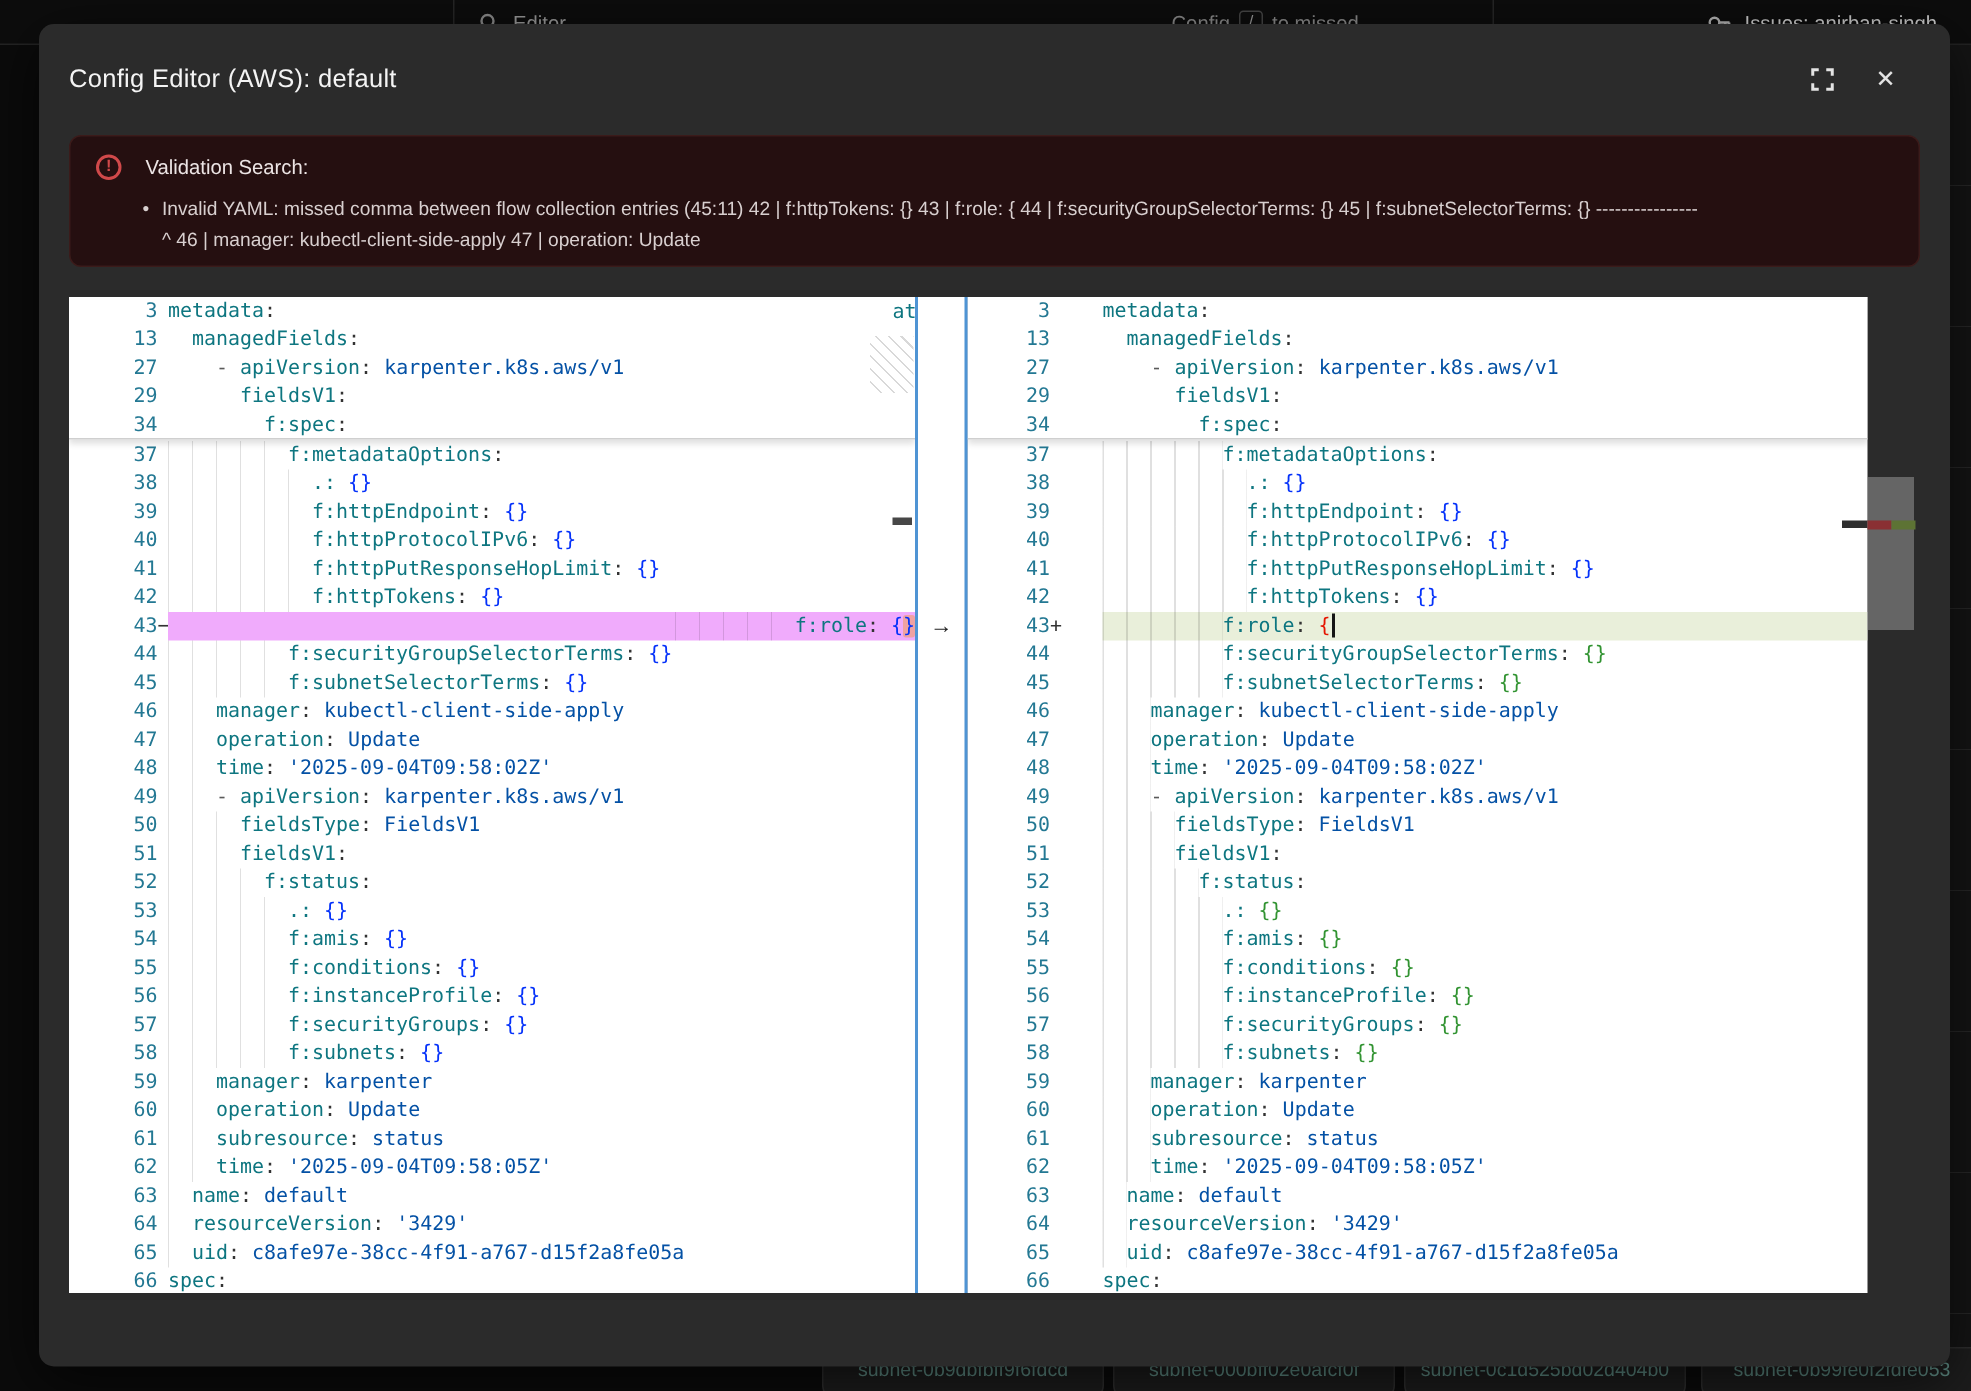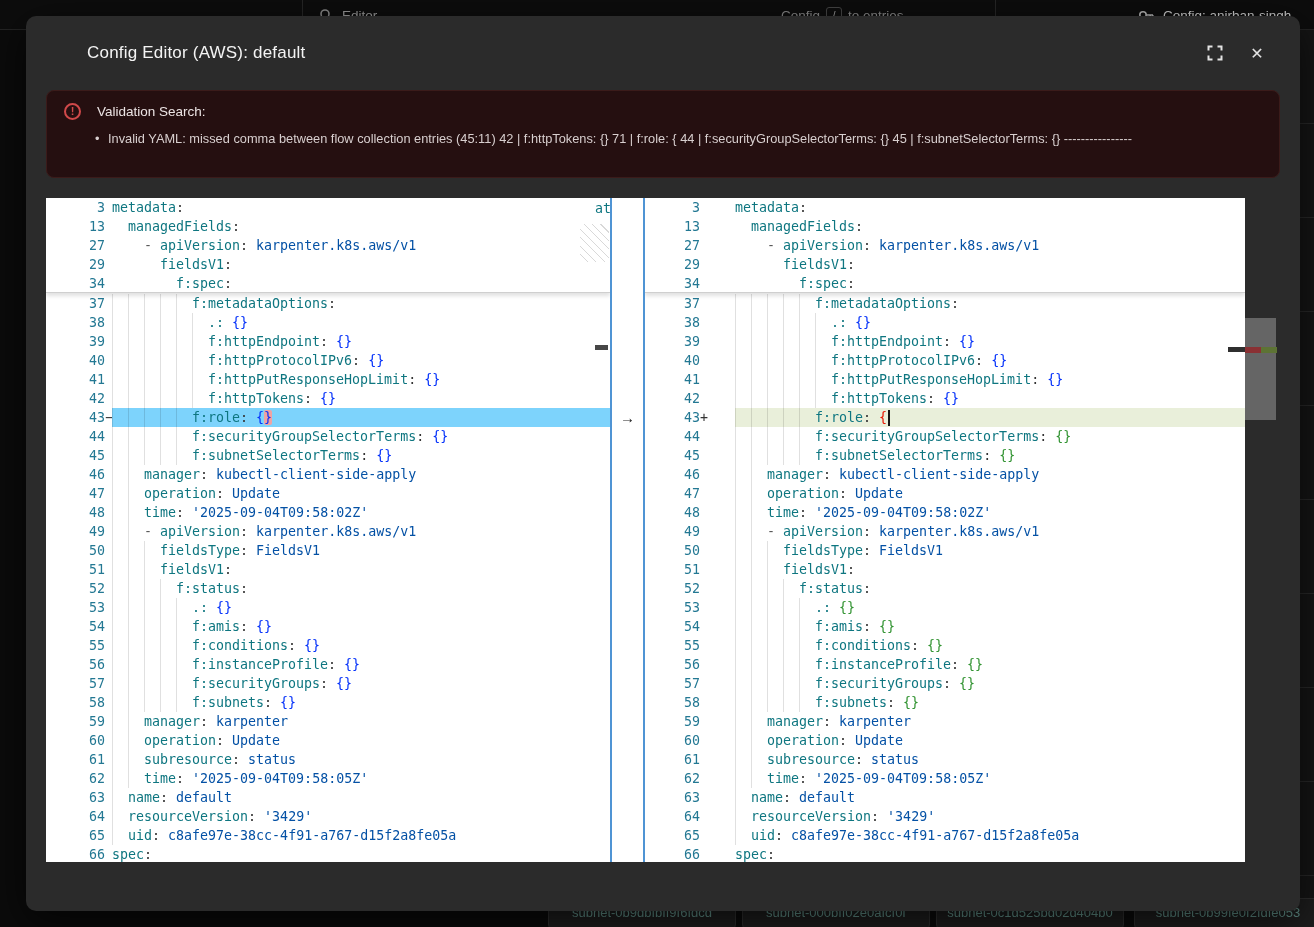--- a/index.html
+++ b/index.html
@@ -24,21 +24,21 @@
                     background:repeating-linear-gradient(180deg,#151515 0 93px,#282828 93px 94px); }
 
   .chips-row { position:absolute; left:0; top:885px; width:1314px; height:42px; z-index:2; }
   .chip { position:absolute; top:13px; height:34px; width:188px; background:#1d1d1d;
           border:1px solid #2e2e2e; border-radius:8px; color:#5f8d85; font-size:13px;
           text-align:center; padding-top:6px; white-space:nowrap; overflow:visible; }
 
   
   .modal { position:absolute; left:26px; top:16px; width:1274px; height:895px; z-index:10;
            background:#2b2b2b; border-radius:10px; box-shadow:0 10px 40px rgba(0,0,0,.65); }
-  .modal-header { position:absolute; left:20px; top:27px; right:20px; height:26px;margin-left:41px; }
+  .modal-header { position:absolute; left:20px; top:27px; right:20px; height:26px; }
   .modal-title { font-size:17px; color:#f4f4f4; font-weight:500; letter-spacing:.2px; }
   .hdr-icons { position:absolute; right:14px; top:1px; display:flex; gap:24px; align-items:center; }
   .icon-btn { width:18px; height:18px; color:#e3e3e3; cursor:pointer; display:flex;
               align-items:center; justify-content:center; font-size:16px; }
 
   
   .banner { position:absolute; left:20px; top:74px; width:1234px; height:88px;
             background:#250f10; border:1px solid #3b1b1a; border-radius:8px; }
   .banner-icon { position:absolute; left:17px; top:12px; width:17px; height:17px;
                  border:2px solid #d0494a; border-radius:50%; color:#d0494a;
@@ -60,21 +60,21 @@
                   font-size:15px; color:#1c1c1c; cursor:pointer; }
 
   .sticky { position:absolute; left:0; right:0; top:0; height:95px; background:#fff; z-index:3;
             border-bottom:1px solid #cfcfcf; box-shadow:0 3px 4px rgba(0,0,0,.12); }
   .lines { position:absolute; left:0; right:0; top:96px; }
 
   .row { display:flex; height:19px; line-height:19px; white-space:pre; }
   .num { color:#237893; text-align:right; flex:none; }
   .suf { color:#333; flex:none; }
   .code { flex:1; position:relative; }
-  .row.del .code { background:#7dd3fc; }
+  .row.del .code { background:#f0abfc;text-align:right; }
   .row.add .code { background:#e9efda; }
   .ind { display:inline-block; height:19px; vertical-align:top;
          background:repeating-linear-gradient(90deg, rgba(0,0,0,.12) 0 1px, transparent 1px 16px); }
   .ind.plain { background:none; }
   .tk-k { color:#0e7680; }
   .tk-p { color:#333333; }
   .tk-v { color:#0451a5; }
   .tk-d { color:#5a5a5a; }
   .tk-b { color:#0431fa; }
   .tk-g { color:#319331; }
@@ -113,31 +113,31 @@
     <span>
       <svg width="14" height="14" viewBox="0 0 14 14" fill="none" stroke="#8a8a8a" stroke-width="1.6">
         <circle cx="6" cy="6" r="4"></circle>
           <line x1="9" y1="9" x2="13" y2="13"></line>
       </svg>
     </span>
     <span class="search-label">Editor</span>
     <span class="press-hint">
       <span>Config</span>
       <span class="keycap">/</span>
-      <span>to entries</span>
+      <span>to missed</span>
     </span>
   </div>
   <div class="cluster-wrap">
     <span>
       <svg width="17" height="14" viewBox="0 0 17 14" fill="none" stroke="#b5b5b5" stroke-width="1.6">
         <circle cx="5" cy="7" r="3.2"></circle>
         <path d="M8.2 7 H15 M12.2 7 V10.4 M14.8 7 V9.2"></path>
       </svg>
     </span>
-    <span>Config: anirban-singh</span>
+    <span>Issues: anirban-singh</span>
   </div>
 </div>
 
 <div class="bg-right-strip"></div>
 
 <div class="chips-row" id="chips-row">
     <div class="chip" style="left: 548px;">subnet-0b9dbfbff9f6fdcd</div>
     <div class="chip" style="left: 742px;">subnet-000bff02e0afcf0f</div>
     <div class="chip" style="left: 936px;">subnet-0c1d525bd02d404b0</div>
     <div class="chip" style="left: 1134px;">subnet-0b99fe0f2fdfe053</div>
@@ -158,21 +158,22 @@
       </span>
       <span class="icon-btn">✕</span>
     </span>
   </div>
 
   <div class="banner">
     <span class="banner-icon">!</span>
     <span class="banner-title">Validation Search:</span>
     <div class="banner-msg">
       <span class="banner-bullet">•</span>
-      <div>Invalid YAML: missed comma between flow collection entries (45:11) 42 | f:httpTokens: {} 71 | f:role: { 44 | f:securityGroupSelectorTerms: {} 45 | f:subnetSelectorTerms: {} ----------------</div>
+      <div>Invalid YAML: missed comma between flow collection entries (45:11) 42 | f:httpTokens: {} 43 | f:role: { 44 | f:securityGroupSelectorTerms: {} 45 | f:subnetSelectorTerms: {} ----------------</div>
+      <div>^ 46 | manager: kubectl-client-side-apply 47 | operation: Update</div>
     </div>
   </div>
 
   <div class="editor">
     <div class="pane pane-left" id="pane-left">
       <div class="lines" id="left-lines">
           <div class="row"><span class="num" style="width: 59px;">37</span><span class="suf" style="width: 7px;"></span><span class="code"><span class="ind" style="width: 80px;"></span><span class="tk-k">f:metadataOptions</span><span class="tk-p">:</span></span></div>
           <div class="row"><span class="num" style="width: 59px;">38</span><span class="suf" style="width: 7px;"></span><span class="code"><span class="ind" style="width: 96px;"></span><span class="tk-k">.:</span><span class="tk-p"> </span><span class="tk-b">{}</span></span></div>
           <div class="row"><span class="num" style="width: 59px;">39</span><span class="suf" style="width: 7px;"></span><span class="code"><span class="ind" style="width: 96px;"></span><span class="tk-k">f:httpEndpoint</span><span class="tk-p">: </span><span class="tk-b">{}</span></span></div>
           <div class="row"><span class="num" style="width: 59px;">40</span><span class="suf" style="width: 7px;"></span><span class="code"><span class="ind" style="width: 96px;"></span><span class="tk-k">f:httpProtocolIPv6</span><span class="tk-p">: </span><span class="tk-b">{}</span></span></div>

